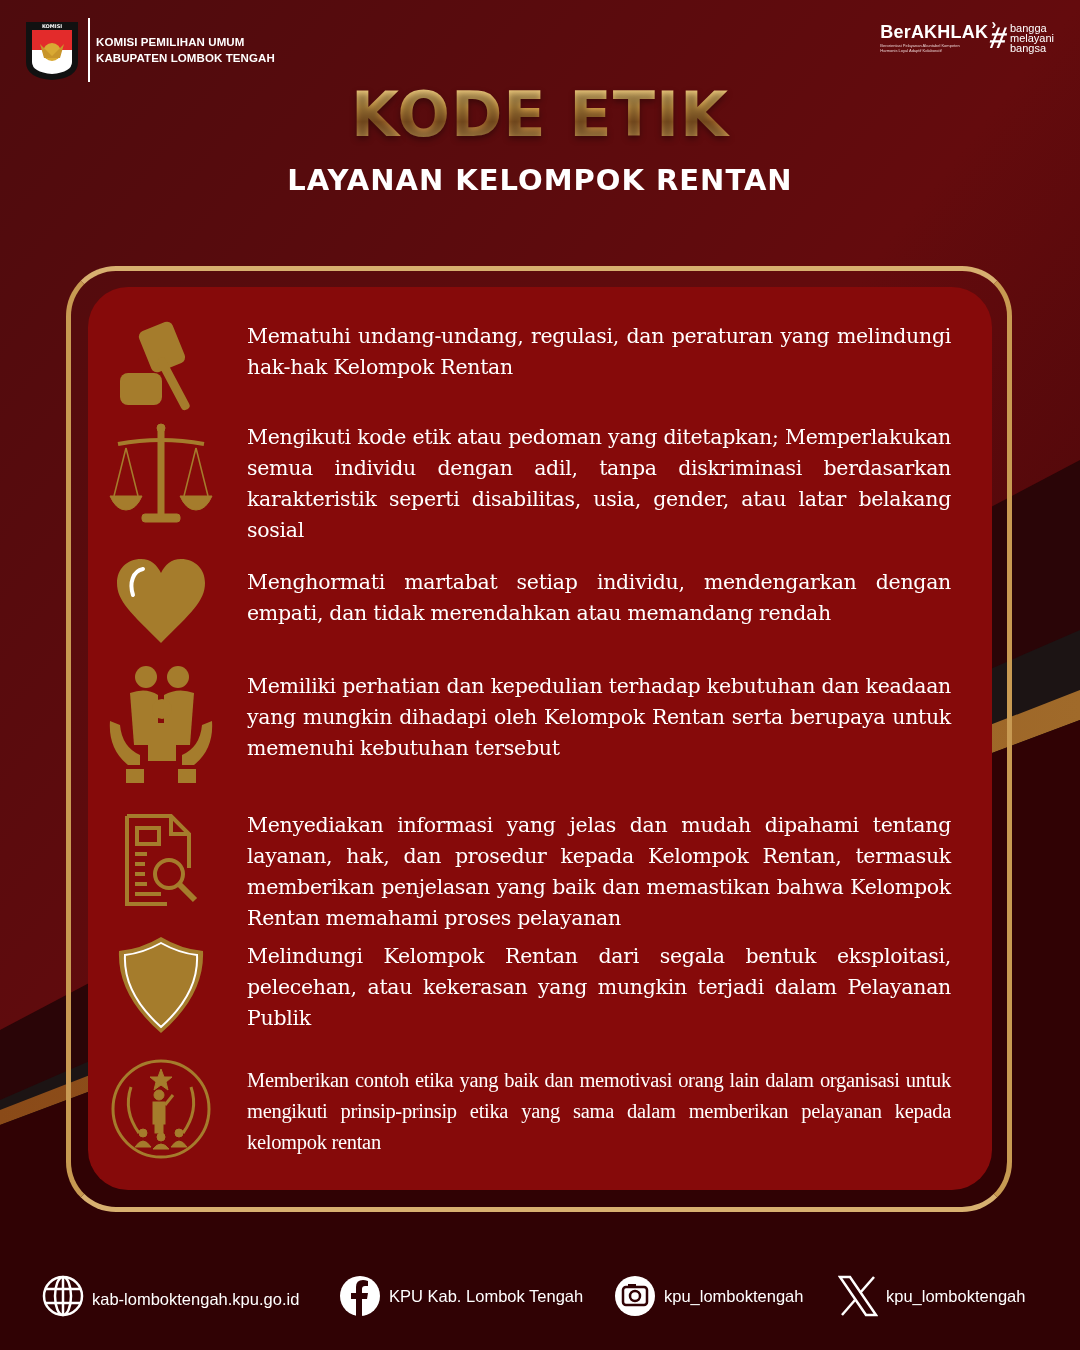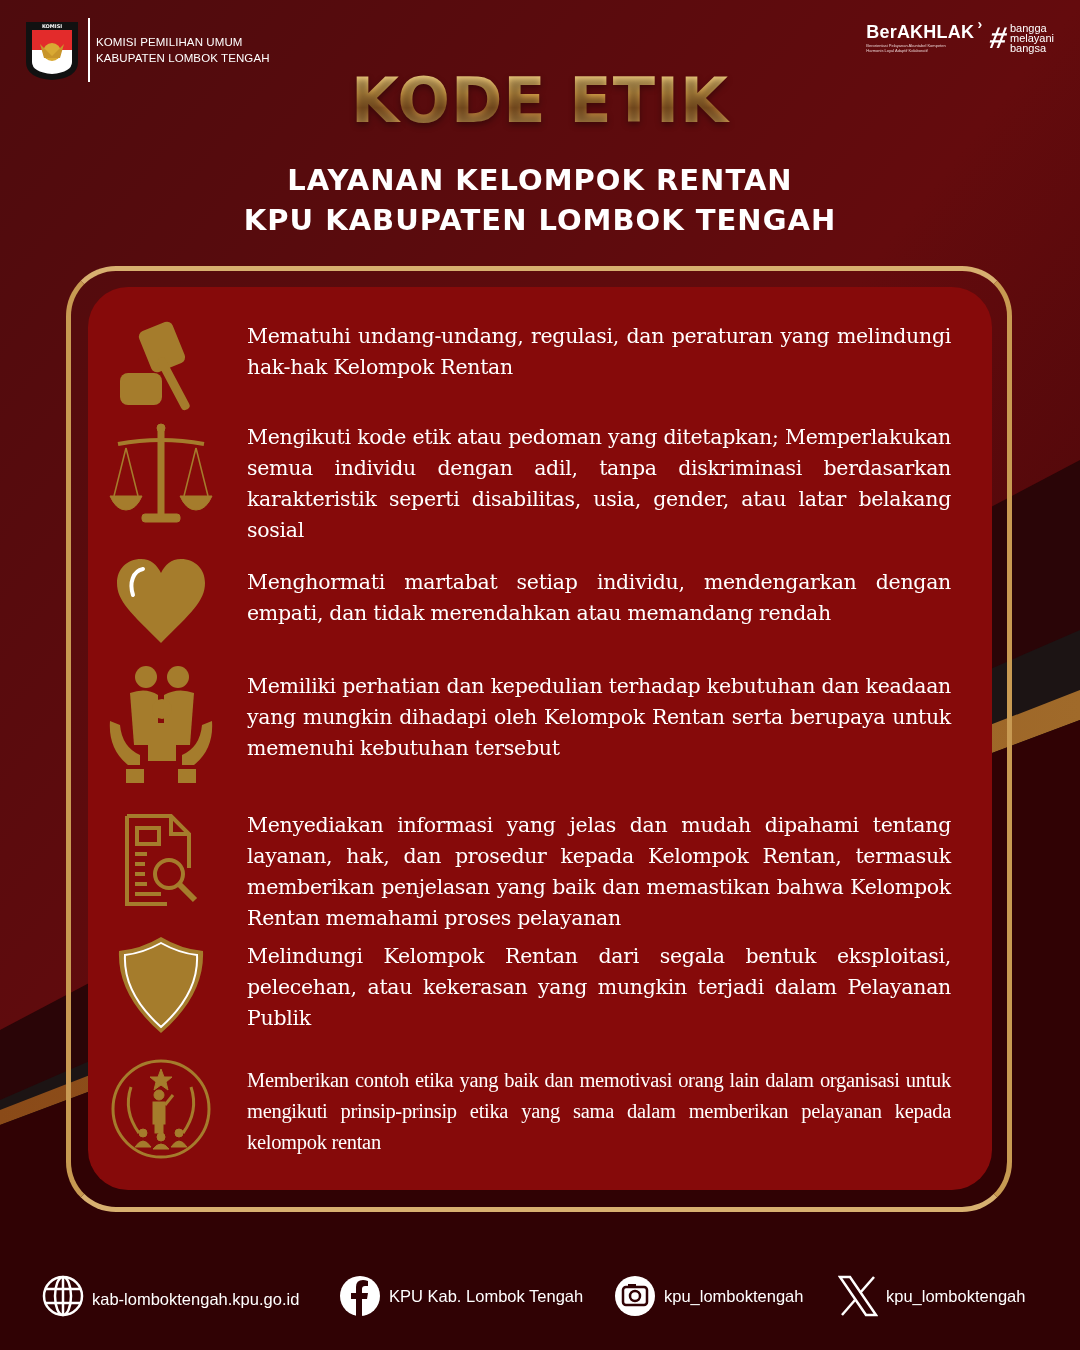--- a/index.html
+++ b/index.html
@@ -4,32 +4,32 @@
 <style>
   html, body { margin:0; padding:0; }
   body { width:1080px; height:1350px; overflow:hidden; position:relative;
     background:#4a0c0e; font-family:"Liberation Sans", sans-serif; }
   .bg { position:absolute; inset:0; overflow:hidden; }
   .bg svg { position:absolute; left:0; top:0; }
 
   .header { position:absolute; left:22px; top:18px; display:flex; align-items:center; }
   .logo { width:60px; height:64px; }
   .divider { width:2px; height:64px; background:#fff; margin:0 6px 0 6px; }
-  .org { color:#fff; font-weight:normal; font-size:11.5px; line-height:16px; letter-spacing:0.1px; }
-
-  .brand { position:absolute; right:26px; top:22px; display:flex; align-items:center; gap:14px; color:#fff; }
+  .org { color:#fff; font-weight:bold; font-size:11.5px; line-height:16px; letter-spacing:0.1px; }
+
+  .brand { position:absolute; right:26px; top:22px; display:flex; align-items:center; color:#fff; }
   .berakhlak { position:relative; }
   .berakhlak .word { font-weight:bold; font-size:18px; letter-spacing:0.2px; }
   .berakhlak .sub { font-size:4px; line-height:5px; color:#e8cfcf; width:110px; }
   .berakhlak .chev { position:absolute; right:-6px; top:-6px; font-size:14px; font-weight:bold; }
   .bangga { display:flex; align-items:center; gap:3px; }
   .hash { font-size:30px; font-weight:bold; line-height:30px; transform:skewX(-10deg); }
   .bangga .lines { font-size:11px; line-height:10px; }
 
-  .title { position:absolute; left:0; width:1080px; top:64px; text-align:center;
+  .title { position:absolute; left:0; width:1080px; top:78px; text-align:center;
     font-family:"DejaVu Sans", sans-serif; font-weight:bold; font-size:62px; letter-spacing:1px;
     background:linear-gradient(180deg,#fbe5a0 0%,#d9a24a 40%,#a5682a 60%,#f0c674 100%);
     -webkit-background-clip:text; background-clip:text; color:transparent;
     text-shadow:0 3px 6px rgba(0,0,0,0.35); }
   .subtitle { position:absolute; left:0; width:1080px; top:160px; text-align:center; color:#fff;
     font-family:"DejaVu Sans", sans-serif; font-weight:bold; font-size:29px; line-height:40px; letter-spacing:1px; }
 
   .frame { position:absolute; left:66px; top:266px; width:946px; height:946px; border-radius:50px;
     border:5px solid #c9984f; box-sizing:border-box;
     border-color:#d8b070 #c89a52 #d8b070 #c89a52; }
@@ -100,21 +100,20 @@
       <div>bangga</div>
       <div>melayani</div>
       <div>bangsa</div>
     </div>
   </div>
 </div>
 
 <div class="title">KODE ETIK</div>
 <div class="subtitle">
   <div>LAYANAN KELOMPOK RENTAN</div>
-  <div>KPU KABUPATEN LOMBOK TENGAH</div>
 </div>
 
 <div class="frame"></div>
 <div class="panel"></div>
 
 <div class="items">
 
   <div class="item" style="top:28px;">
     <div class="icon" style="top:0;height:110px;">
       <svg viewBox="0 0 110 110">

